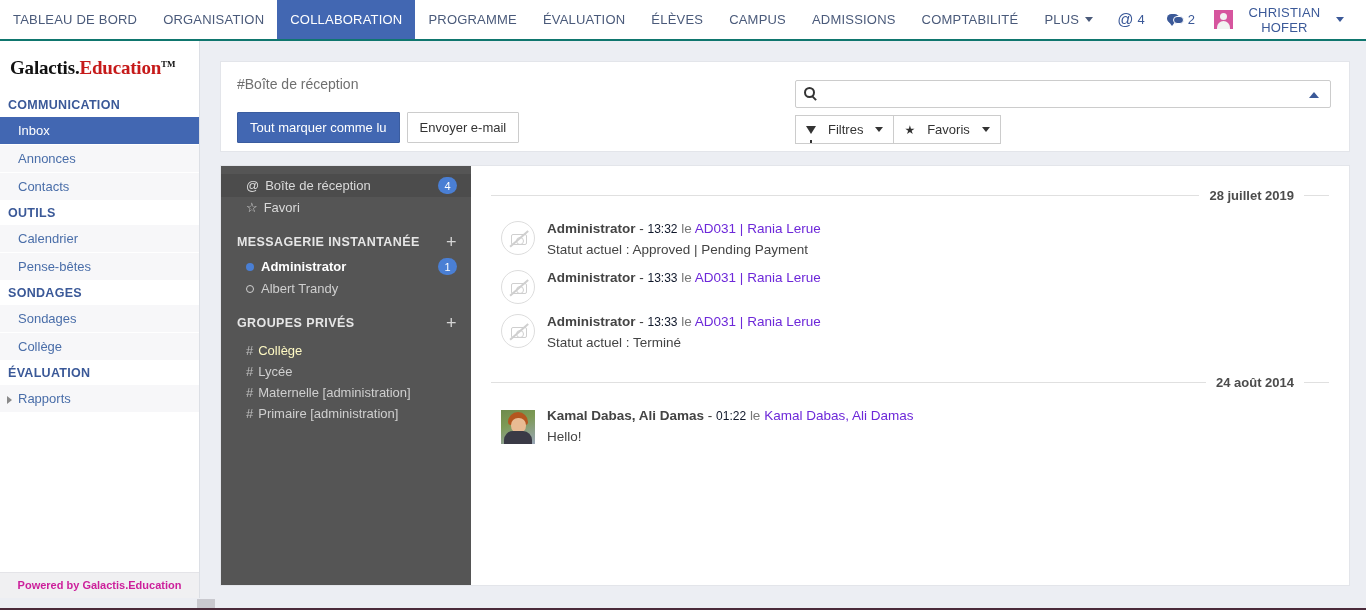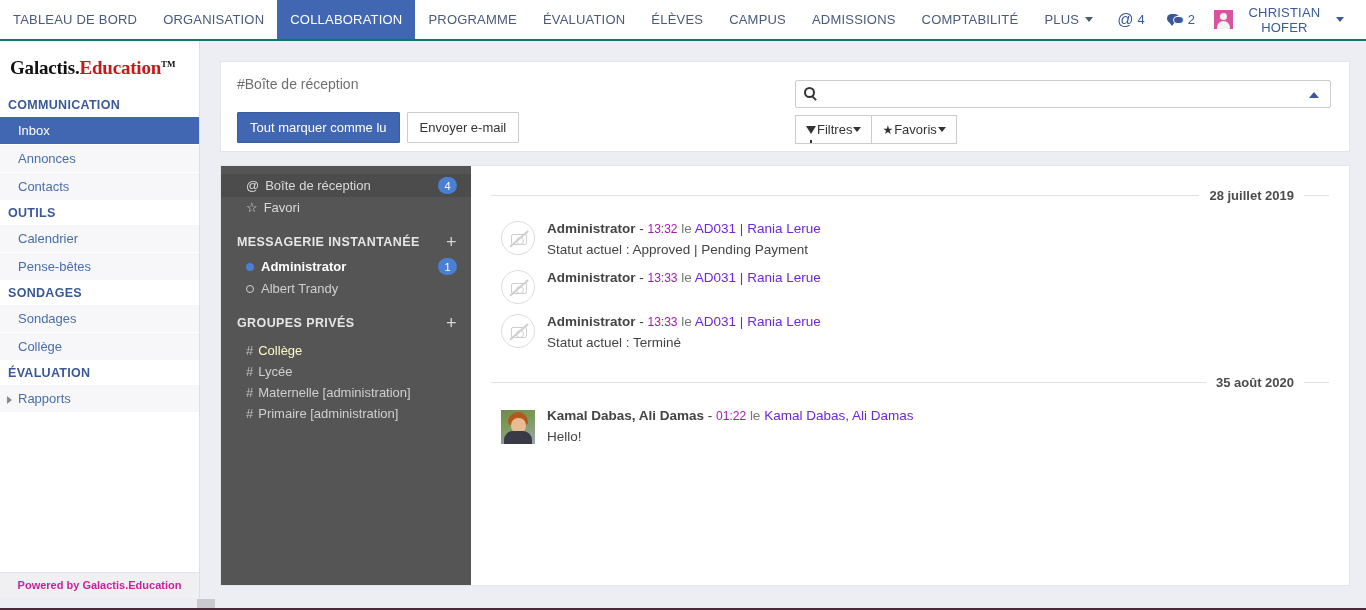--- a/index.html
+++ b/index.html
@@ -169,21 +169,21 @@
     font-family: "Liberation Sans", sans-serif;
   }
   .search-caret {
     position: absolute; right: 11px; top: 11px;
     width: 0; height: 0; border-left: 5px solid transparent;
     border-right: 5px solid transparent; border-bottom: 6px solid #3b5998;
     cursor: pointer;
   }
   .filt-row { margin-top: 7px; display: flex; }
   .filt-btn {
-    display: flex; align-items: center; gap: 1px;
+    display: flex; align-items: center; gap: 12px;
     font-size: 13px; padding: 6px 10px; background: #fff;
     border: 1px solid #ccc; cursor: pointer; color: #333;
   }
   .filt-btn + .filt-btn { border-left: 0; }
   .funnel {
     width: 0; height: 0; border-left: 5px solid transparent;
     border-right: 5px solid transparent; border-top: 8px solid #333;
     position: relative;
   }
   .funnel:after {
@@ -273,21 +273,21 @@
     position:absolute; left:10px; top:8px; width:15px; height:15px;
     border-radius: 7px; background:#e8bb93;
   }
   .img-avatar .body {
     position:absolute; left:3px; top:21px; width:28px; height:14px;
     border-radius: 9px 9px 0 0; background:#3a3a46;
   }
   .msg-body { padding-top: 2px; }
   .msg-line1 { font-size: 13.5px; color: #333; line-height: 20px; }
   .msg-line1 .who { font-weight: bold; color: #444; }
-  .msg-line1 .time { color: #a21caf; font-size: 12px; }
+  .msg-line1 .time { color: #0f172a; font-size: 12px; }
   .msg-line1 .le { color: #777; }
   .msg-line1 .lnk { color: #6d28d9; cursor: pointer; }
   .msg-text { font-size: 13.5px; color: #444; line-height: 21px; }
 
   
   .bottom-bar {
     position: absolute; left: 0; bottom: 0; width: 1366px; height: 12px;
     background: #eceef3; border-top: 1px solid #eceef3;
     border-bottom: 2px solid #4a2a3a;
   }
@@ -491,21 +491,21 @@
               <i class="cam"></i>
               <i class="slash"></i>
             </div>
             <div class="msg-body">
               <div class="msg-line1"><span class="who">Administrator</span><span> - </span><span class="time">13:33</span><span> </span><span class="le">le</span><span> </span><span class="lnk">AD031 | Rania Lerue</span></div>
               <div class="msg-text">Statut actuel : Terminé</div>
             </div>
           </div>
           <div class="date-sep">
             <span class="line"></span>
-            <span class="txt">35 août 2020</span>
+            <span class="txt">24 août 2014</span>
             <span class="line r"></span>
           </div>
           <div class="msg">
             <div class="img-avatar">
               <i class="hair"></i>
               <i class="face"></i>
               <i class="body"></i>
             </div>
             <div class="msg-body">
               <div class="msg-line1"><span class="who">Kamal Dabas, Ali Damas</span><span> - </span><span class="time">01:22</span><span> </span><span class="le">le</span><span> </span><span class="lnk">Kamal Dabas, Ali Damas</span></div>

